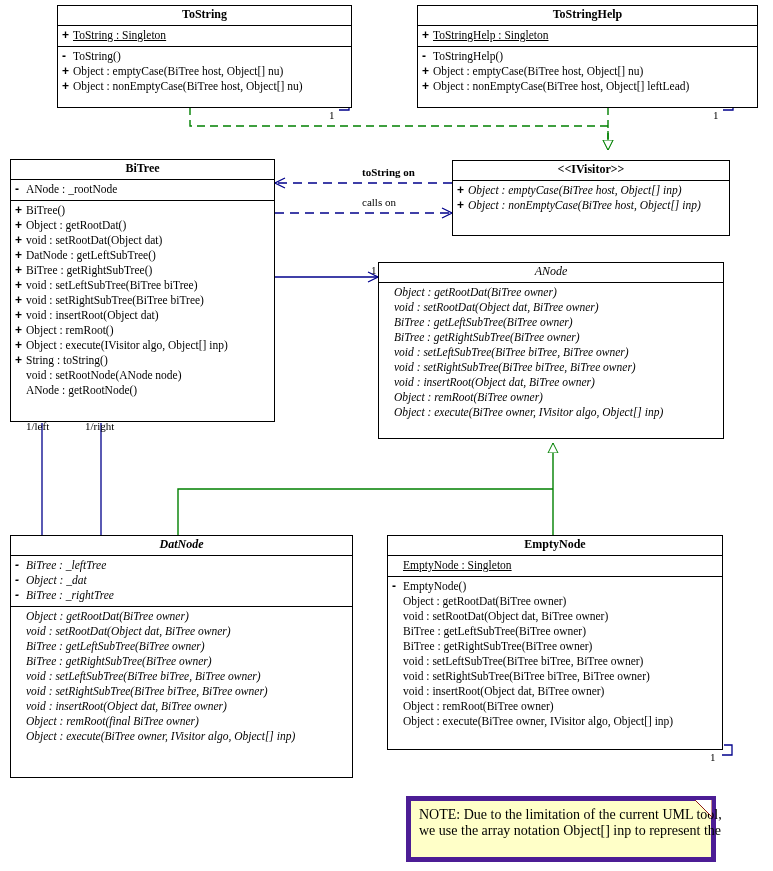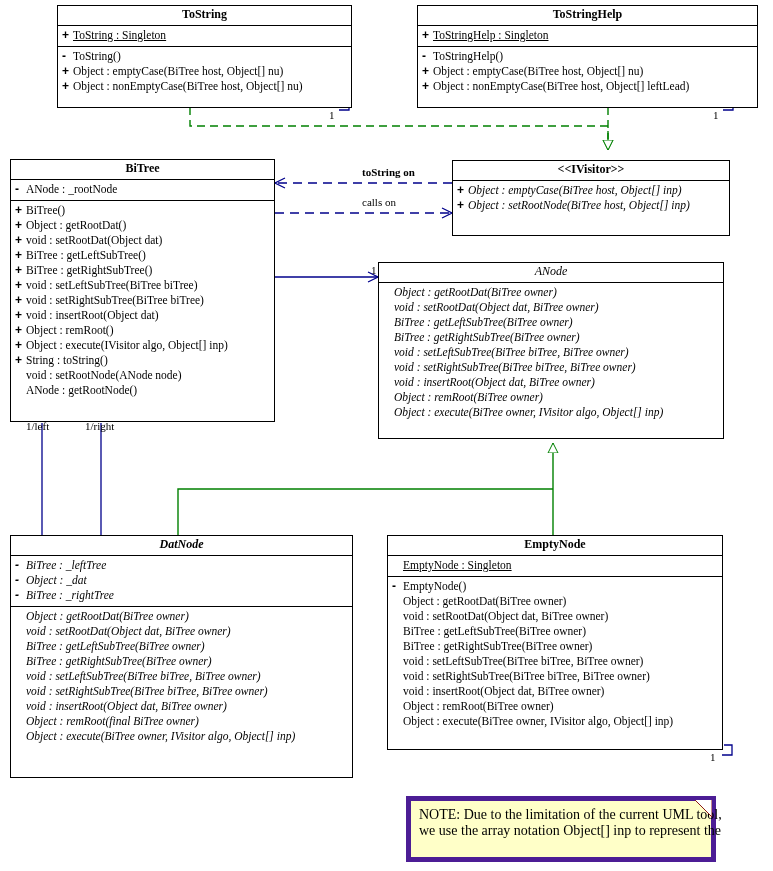--- a/index.html
+++ b/index.html
@@ -229,38 +229,38 @@
   <div class="class-title">BiTree</div>
   <div class="compartment bordered">
     <span class="member">
       <span class="vis">-</span><span class="mtext">ANode : _rootNode</span>
     </span>
   </div>
   <div class="compartment">
     <span class="member"><span class="vis">+</span><span class="mtext">BiTree()</span></span>
     <span class="member"><span class="vis">+</span><span class="mtext">Object : getRootDat()</span></span>
     <span class="member"><span class="vis">+</span><span class="mtext">void : setRootDat(Object dat)</span></span>
-    <span class="member"><span class="vis">+</span><span class="mtext">BiTree : getLeftSubTree()</span></span>
+    <span class="member"><span class="vis">+</span><span class="mtext">DatNode : getLeftSubTree()</span></span>
     <span class="member"><span class="vis">+</span><span class="mtext">BiTree : getRightSubTree()</span></span>
     <span class="member"><span class="vis">+</span><span class="mtext">void : setLeftSubTree(BiTree biTree)</span></span>
     <span class="member"><span class="vis">+</span><span class="mtext">void : setRightSubTree(BiTree biTree)</span></span>
     <span class="member"><span class="vis">+</span><span class="mtext">void : insertRoot(Object dat)</span></span>
     <span class="member"><span class="vis">+</span><span class="mtext">Object : remRoot()</span></span>
     <span class="member"><span class="vis">+</span><span class="mtext">Object : execute(IVisitor algo, Object[] inp)</span></span>
     <span class="member"><span class="vis">+</span><span class="mtext">String : toString()</span></span>
     <span class="member"><span class="vis none"></span><span class="mtext">void : setRootNode(ANode node)</span></span>
     <span class="member"><span class="vis none"></span><span class="mtext">ANode : getRootNode()</span></span>
   </div>
 </div>
 
 <div class="uml-class" style="left:452px; top:160px; width:278px; height:76px;">
   <div class="class-title">&lt;&lt;IVisitor&gt;&gt;</div>
   <div class="compartment">
     <span class="member"><span class="vis">+</span><span class="mtext italic">Object : emptyCase(BiTree host, Object[] inp)</span></span>
-    <span class="member"><span class="vis">+</span><span class="mtext italic">Object : setRootNode(BiTree host, Object[] inp)</span></span>
+    <span class="member"><span class="vis">+</span><span class="mtext italic">Object : nonEmptyCase(BiTree host, Object[] inp)</span></span>
   </div>
 </div>
 
 <div class="uml-class" style="left:378px; top:262px; width:346px; height:177px;">
   <div class="class-title abstract">ANode</div>
   <div class="compartment">
     <span class="member"><span class="vis none"></span><span class="mtext italic">Object : getRootDat(BiTree owner)</span></span>
     <span class="member"><span class="vis none"></span><span class="mtext italic">void : setRootDat(Object dat, BiTree owner)</span></span>
     <span class="member"><span class="vis none"></span><span class="mtext italic">BiTree : getLeftSubTree(BiTree owner)</span></span>
     <span class="member"><span class="vis none"></span><span class="mtext italic">BiTree : getRightSubTree(BiTree owner)</span></span>

